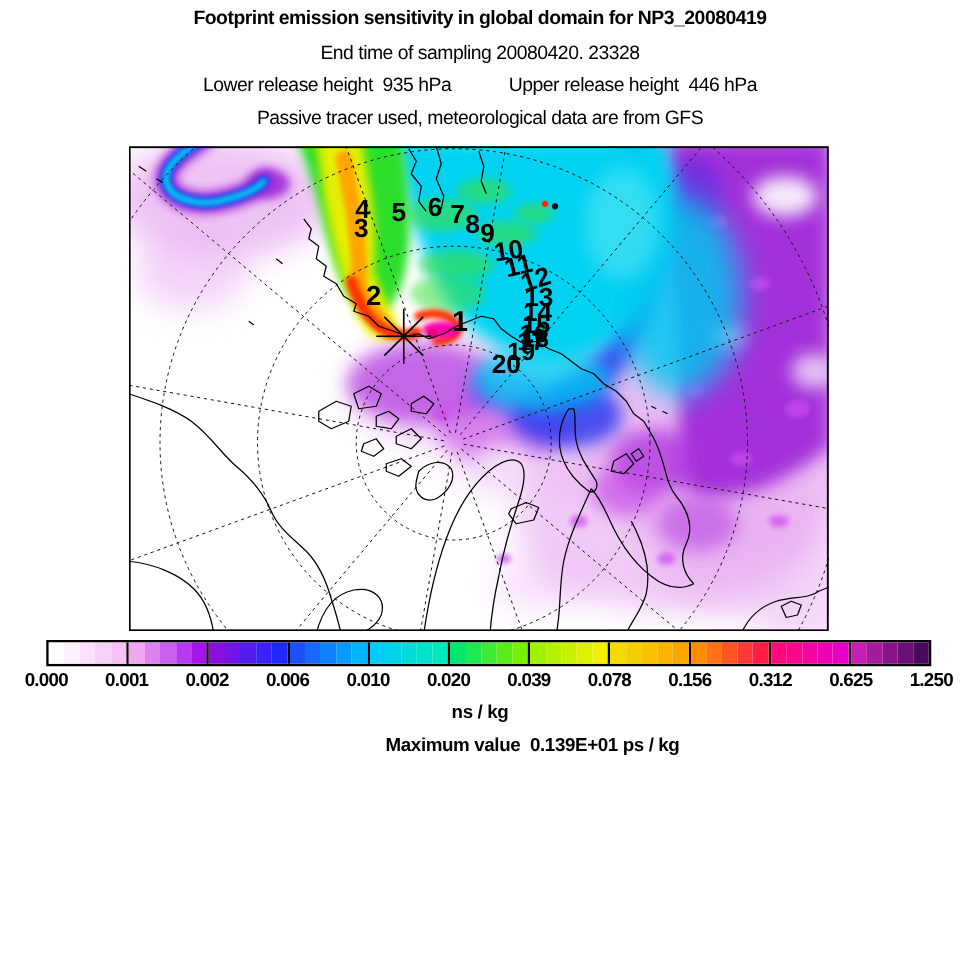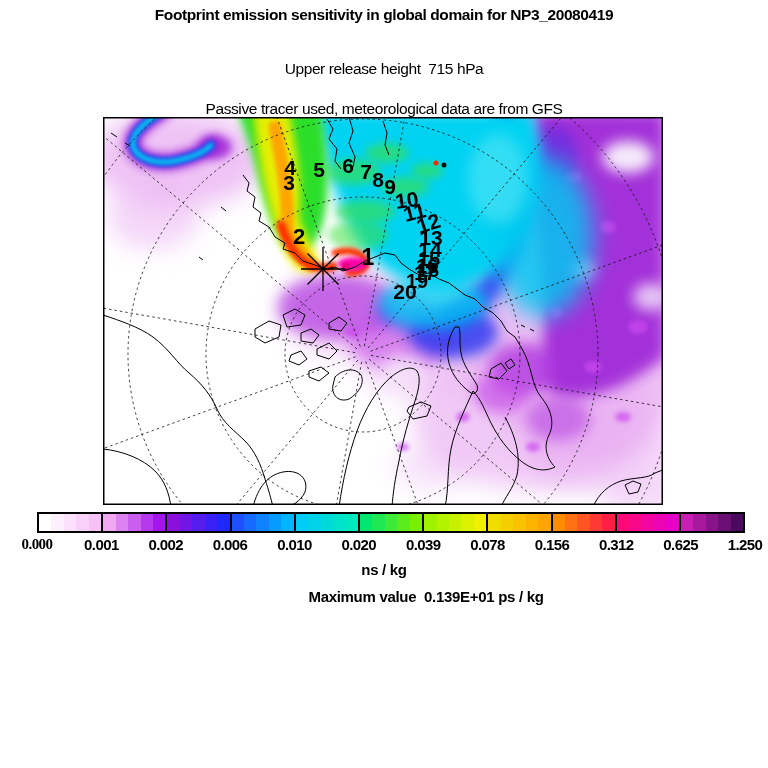--- a/index.html
+++ b/index.html
@@ -5,21 +5,21 @@
   html,body{margin:0;padding:0;background:#fff;}
   #stage{position:relative;width:768px;height:768px;background:#ffffff;overflow:hidden;
          font-family:"Liberation Sans",sans-serif;color:#000;}
   .hline{position:absolute;left:0;width:768px;text-align:center;white-space:pre;
          font-size:15.5px;letter-spacing:-0.4px;}
   .hflex{position:absolute;left:0;width:768px;display:flex;justify-content:center;
          font-size:15.5px;letter-spacing:-0.4px;white-space:pre;}
   #title{top:6px;font-weight:bold;}
   #line2{top:34px;gap:36px;}
   #line3{top:60px;gap:46px;}
-  #line4{top:100px;}
+  #line4{top:86px;}
   #mapbox{position:absolute;left:103px;top:117px;width:560px;height:388px;}
   #mapbox svg{display:block;}
   
   #cbar{position:absolute;left:37px;top:512px;width:708px;height:21px;
         border:2px solid #000;box-sizing:border-box;display:flex;}
   .cseg{flex:1 1 0;display:flex;border-right:2px solid #000;}
   .cseg:last-child{border-right:none;}
   .cshade{flex:1 1 0;}
   #ticks{position:absolute;left:37px;top:536px;width:708px;height:18px;}
   .tick{position:absolute;top:0;transform:translateX(-50%);font-size:15px;
@@ -28,23 +28,25 @@
   #maxline{top:588px;font-size:15px;font-weight:bold;letter-spacing:-0.3px;margin-left:42px;}
   .mnum{font-family:"Liberation Sans",sans-serif;font-weight:bold;}
 </style>
 </head>
 <body>
 
 <div id="stage">
 
   <div id="title" class="hline">Footprint emission sensitivity in global domain for NP3_20080419</div>
   <div id="line2" class="hflex">
+    <span>End time of sampling 20080420. 23328</span>
   </div>
   <div id="line3" class="hflex">
-    <span>Upper release height  715 hPa</span>
+    <span>Lower release height  935 hPa</span>
+    <span>Upper release height  446 hPa</span>
   </div>
   <div id="line4" class="hline">Passive tracer used, meteorological data are from GFS</div>
 
   <div id="mapbox">
     <svg width="560" height="388" viewBox="0 0 560 388">
       <defs>
         <clipPath id="clipmap">
             <rect x="0" y="0" width="560" height="388"></rect>
           </clipPath>
         <filter id="b2" x="-50%" y="-50%" width="200%" height="200%">
@@ -308,21 +310,21 @@
       </div>
       <div class="cseg">
         <div class="cshade" style="background: rgb(200, 30, 180);"></div>
         <div class="cshade" style="background: rgb(169, 25, 159);"></div>
         <div class="cshade" style="background: rgb(137, 20, 138);"></div>
         <div class="cshade" style="background: rgb(106, 15, 116);"></div>
         <div class="cshade" style="background: rgb(74, 10, 95);"></div>
       </div>
     </div>
   <div id="ticks">
-      <span class="tick" style="left: 0px; font-family: Liberation Serif, serif;">0.000</span>
+      <span class="tick" style="left: 0px;">0.000</span>
       <span class="tick" style="left: 64.3636px;">0.001</span>
       <span class="tick" style="left: 128.727px;">0.002</span>
       <span class="tick" style="left: 193.091px;">0.006</span>
       <span class="tick" style="left: 257.455px; text-align: right;">0.010</span>
       <span class="tick" style="left: 321.818px;">0.020</span>
       <span class="tick" style="left: 386.182px;">0.039</span>
       <span class="tick" style="left: 450.545px;">0.078</span>
       <span class="tick" style="left: 514.909px;">0.156</span>
       <span class="tick" style="left: 579.273px;">0.312</span>
       <span class="tick" style="left: 643.636px;">0.625</span>

